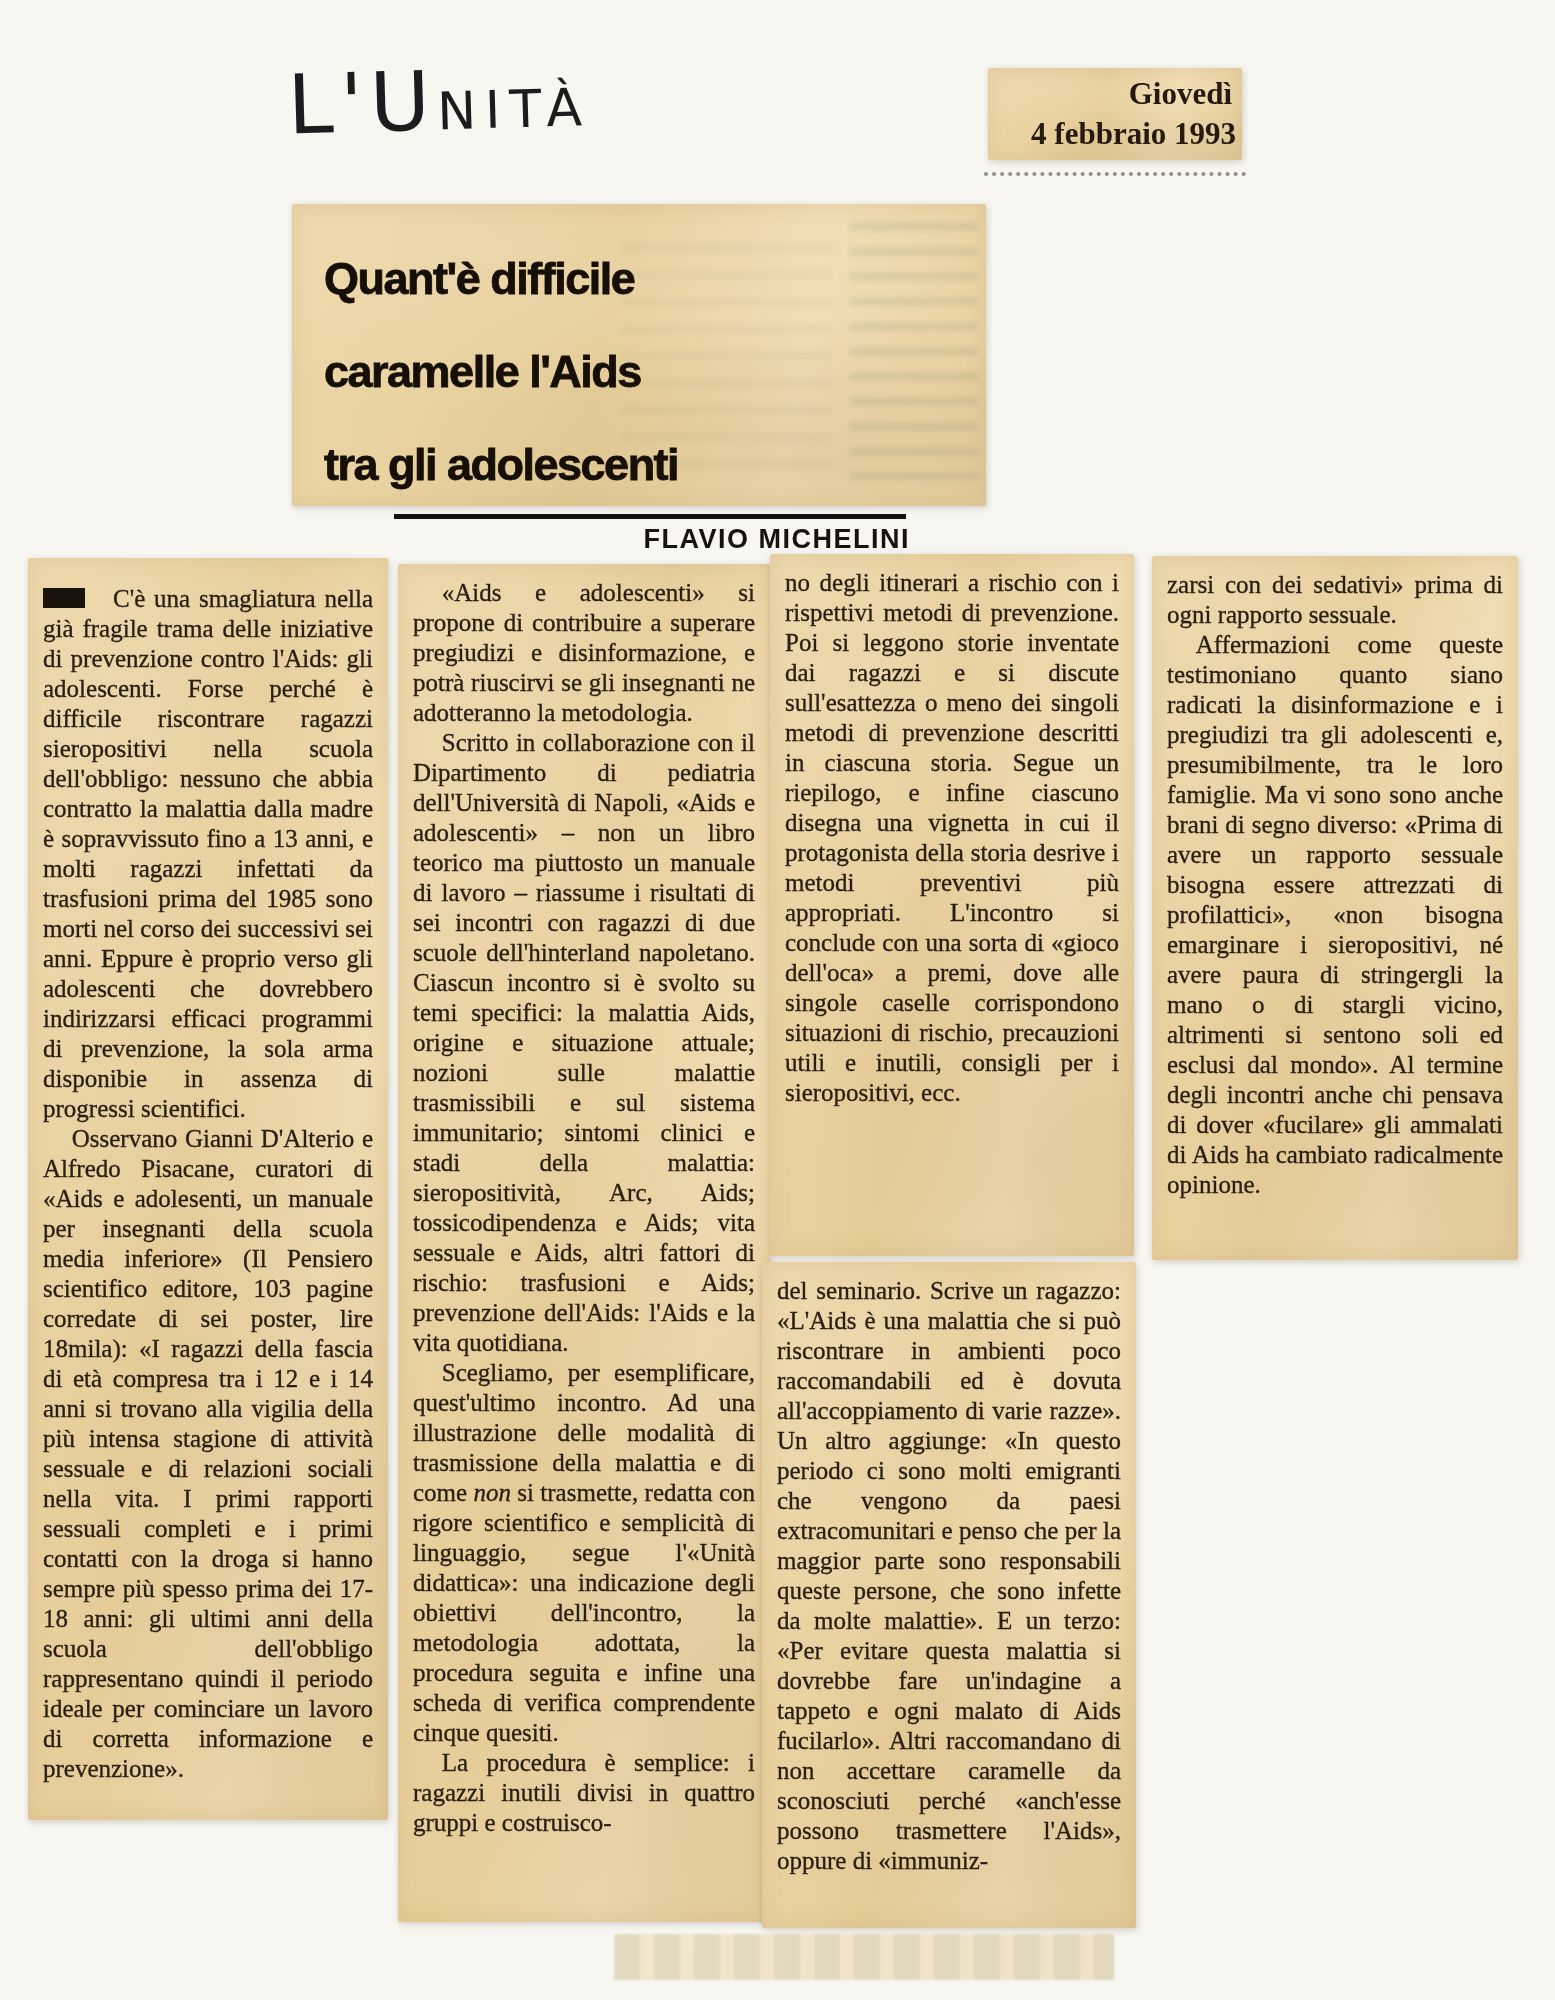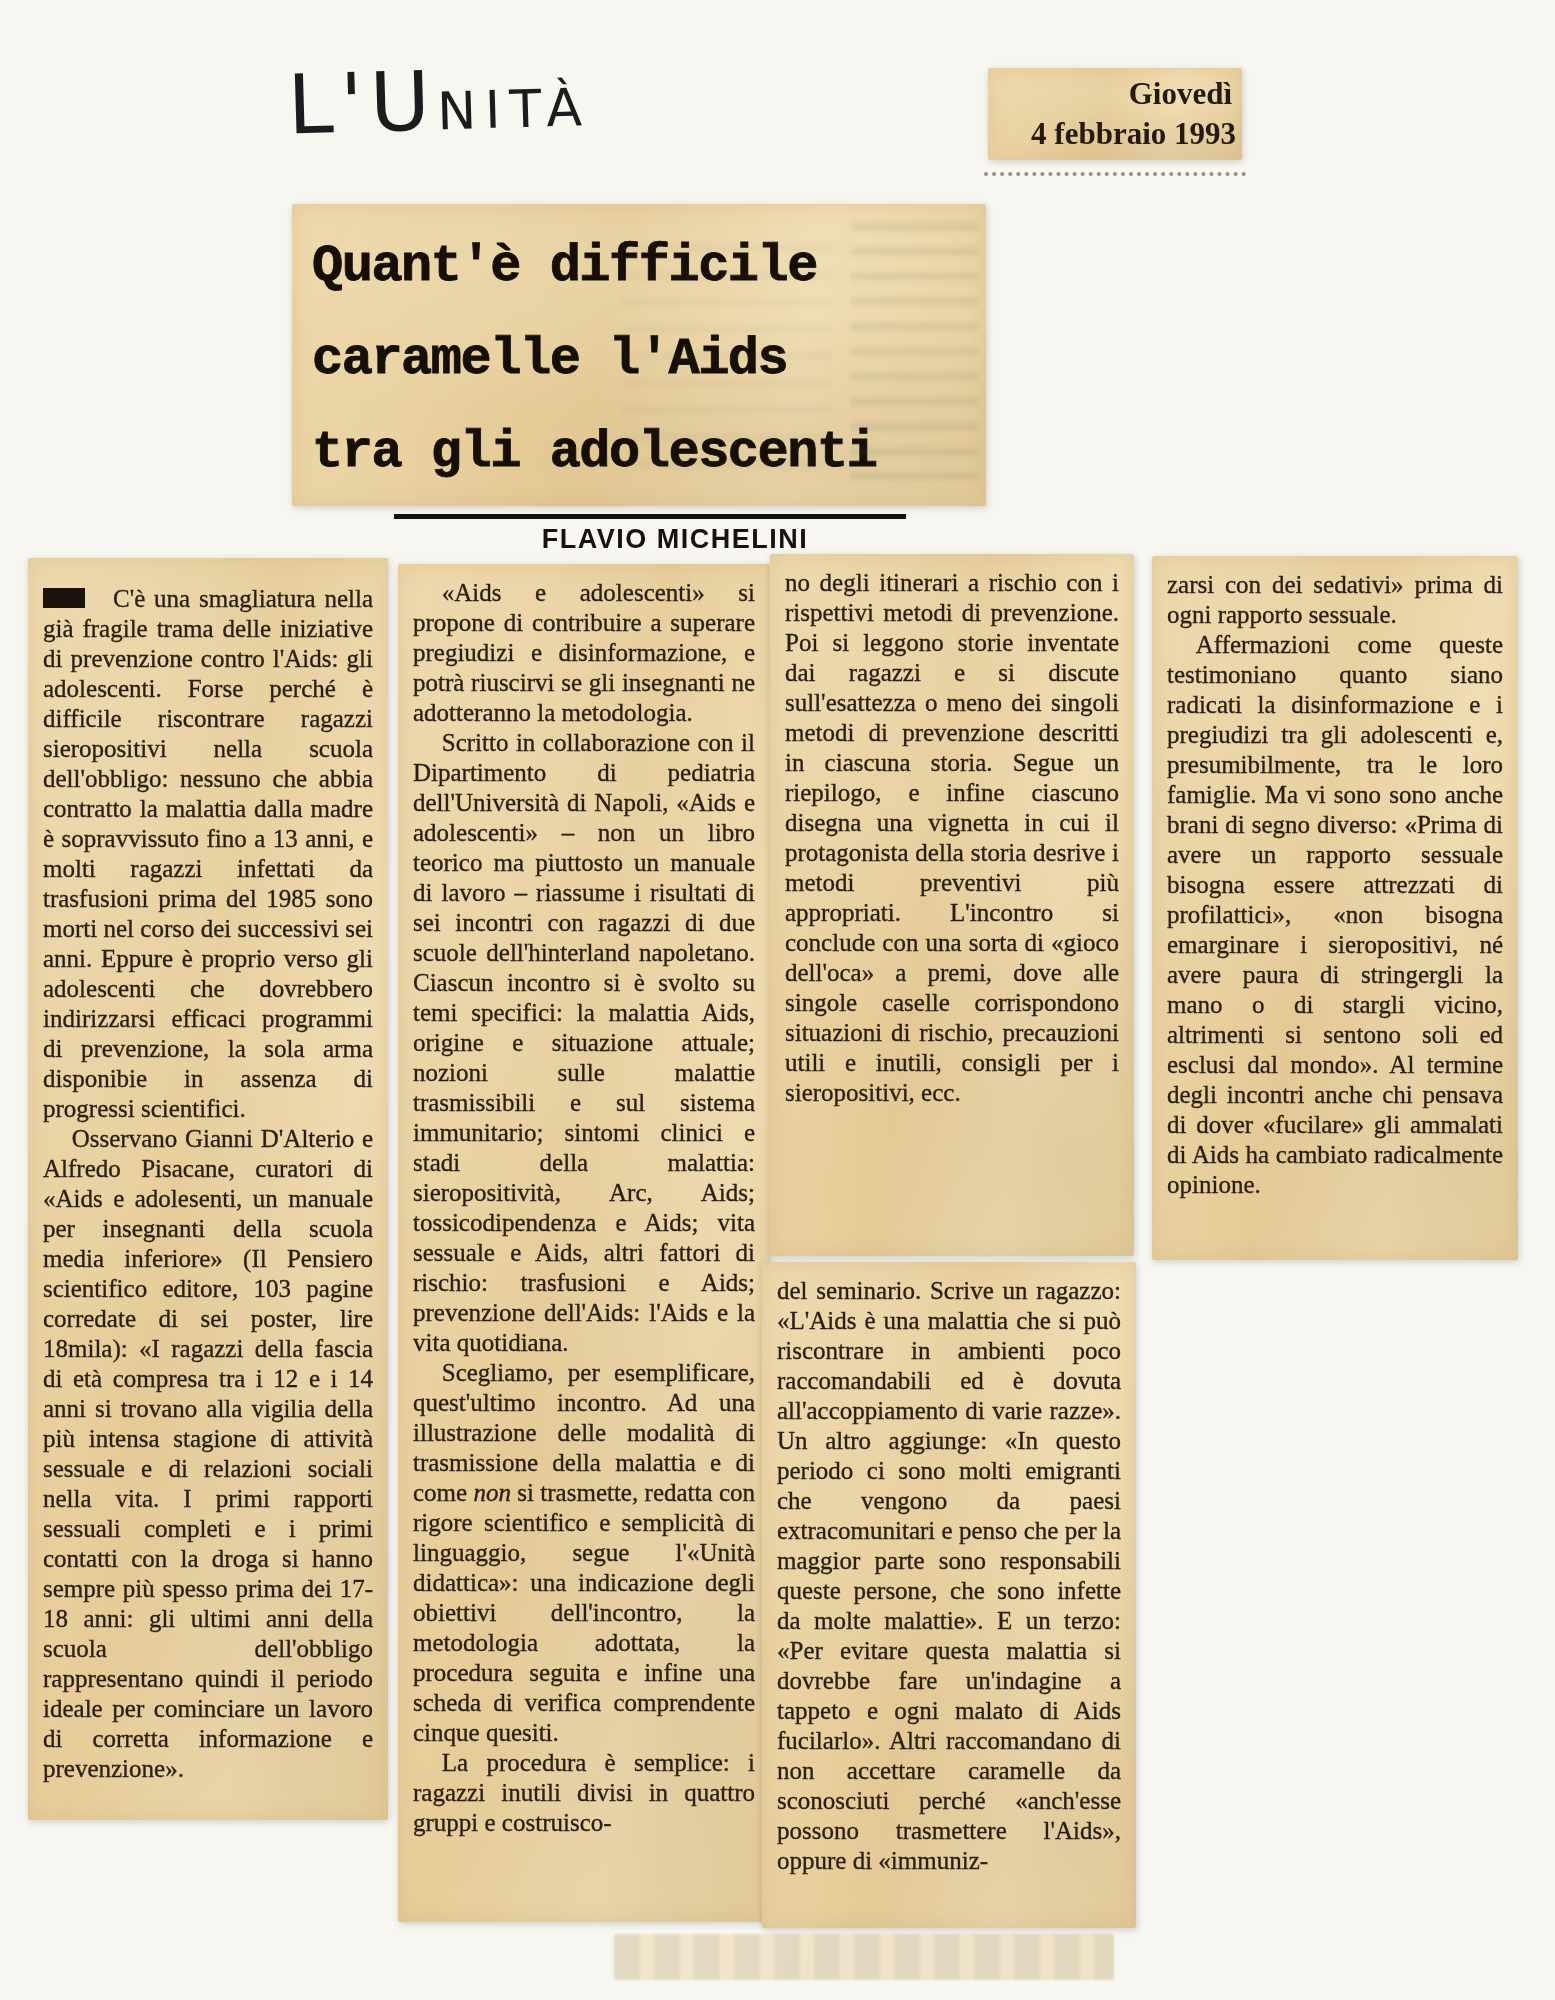--- a/index.html
+++ b/index.html
@@ -44,43 +44,43 @@
   .datebox .date1{font-size:31px;line-height:40px;margin:6px 10px 0 0;}
   .datebox .date2{font-size:31px;line-height:40px;margin:0 6px 4px 0;}
   .date-dots{
     position:absolute;left:984px;top:172px;width:262px;height:0;
     border-top:4px dotted rgba(70,58,40,0.55);
   }
 
   
   .headline-scrap{left:292px;top:204px;width:694px;height:302px;}
   h1{
-    margin:4px;padding:12px 0 0 16px;
-    font-family:Liberation Mono, monospace;
+    margin:16px;padding:12px 0 0 16px;
+    font-family:Liberation Sans, sans-serif;
     font-weight:700;color:#160f08;
-    font-size:52px;line-height:93px;letter-spacing:-1.5px;
+    font-size:45px;line-height:93px;letter-spacing:-1.5px;
     -webkit-text-stroke:0.8px #160f08;
   }
   h1 span{display:block;}
   .ghost-col{
     position:absolute;right:8px;top:18px;width:128px;height:266px;
     background:repeating-linear-gradient(180deg, rgba(80,95,75,0.18) 0 9px, transparent 9px 25px);
     filter:blur(2px);opacity:.55;
   }
   .ghost-blob{
     position:absolute;left:330px;top:40px;width:210px;height:230px;
     background:repeating-linear-gradient(180deg, rgba(90,100,80,0.10) 0 8px, transparent 8px 27px);
     filter:blur(2.5px);opacity:.5;
   }
 
   
   .byline-rule{position:absolute;left:394px;top:514px;width:512px;height:5px;background:#121212;}
   .byline{
     position:absolute;left:440px;top:524px;width:470px;
-    text-align:center;
+    text-align:right;
     font-family:"Liberation Sans", sans-serif;
     font-weight:700;font-size:27px;letter-spacing:1.5px;color:#17120c;
   }
 
   
   .col{
     color:#2a1f13;
     font-size:25px;line-height:30px;
     text-align:justify;
     -webkit-text-stroke:0.35px #2a1f13;

